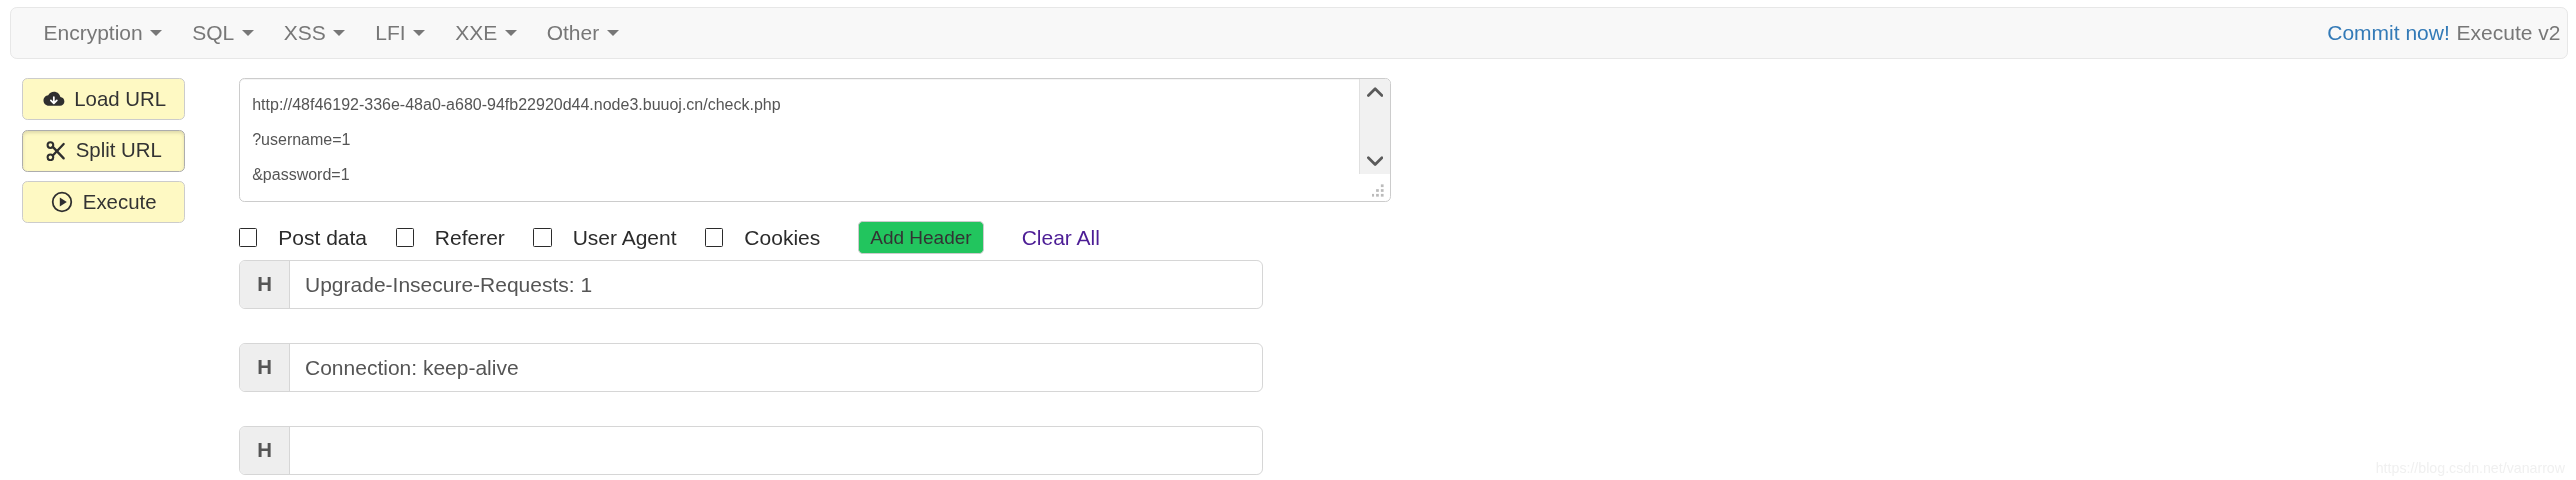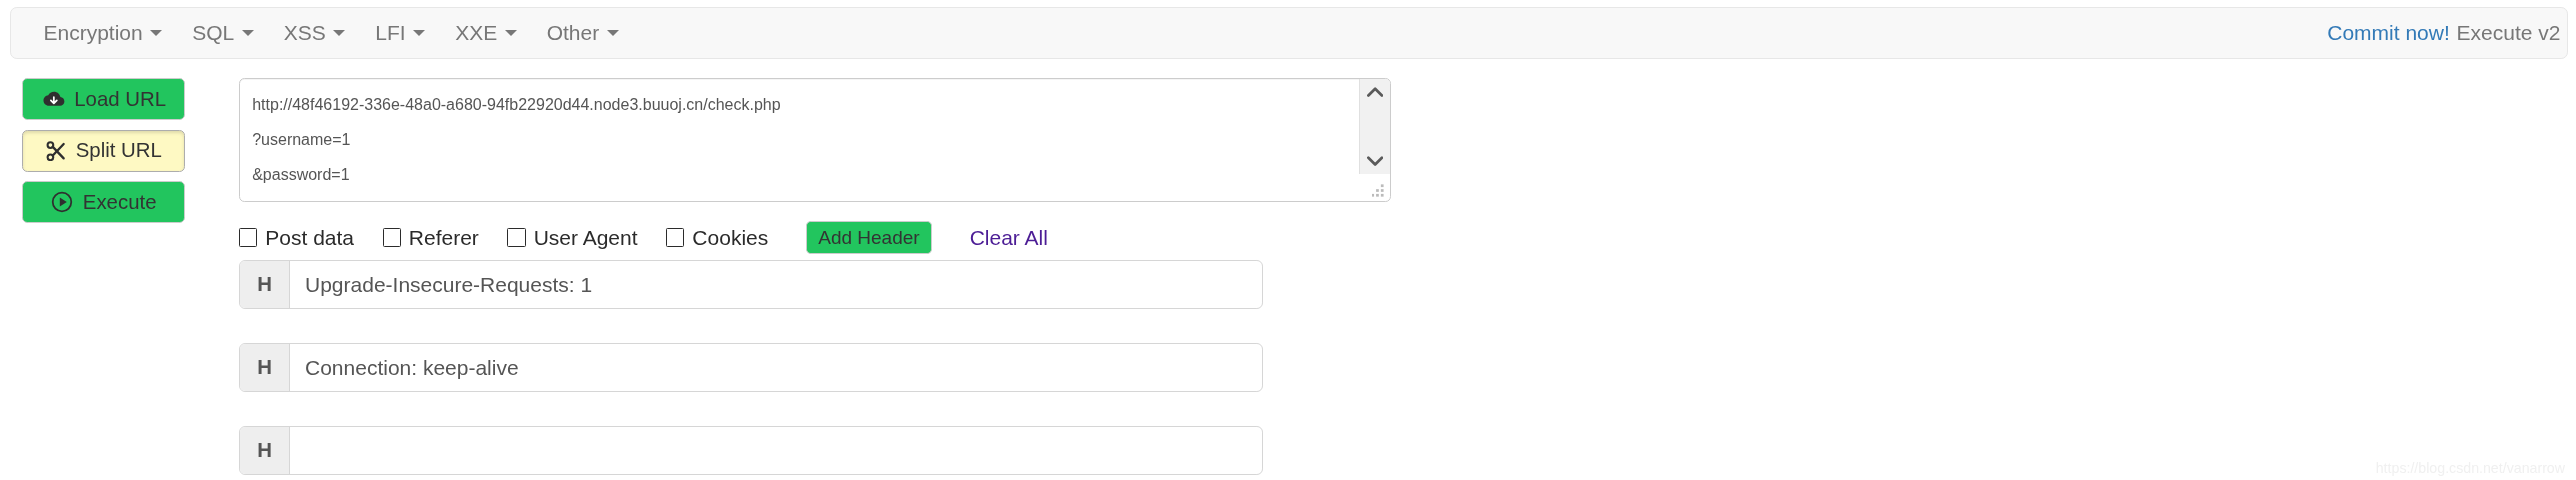--- a/index.html
+++ b/index.html
@@ -83,21 +83,21 @@
   .btn-col {
     position: absolute;
     left: 22.4px; top: 20.4px;
     width: 163px;
     display: flex;
     flex-direction: column;
     gap: 9.5px;
   }
   .btn {
     height: 42px;
-    background: #22c55e;
+    background: #fef9c3;
     border: 0.7px solid #cccccc;
     border-radius: 5.4px;
     color: #333333;
     font-size: 20.4px;
     font-family: "Liberation Sans", sans-serif;
     display: flex;
     align-items: center;
     justify-content: center;
     gap: 9.5px;
     cursor: pointer;
@@ -163,21 +163,21 @@
   .opts-row {
     position: absolute;
     left: 239px; top: 163px;
     display: flex;
     align-items: center;
     height: 33px;
   }
   .opt {
     display: flex;
     align-items: center;
-    gap: 8px;
+    gap: 21px;
     margin-right: 28.5px;
     cursor: pointer;
     white-space: nowrap;
   }
   .cbx {
     width: 18.3px; height: 18.3px;
     border: 1.4px solid #2b2b2b;
     background: #ffffff;
     border-radius: 1.4px;
     flex: 0 0 auto;

